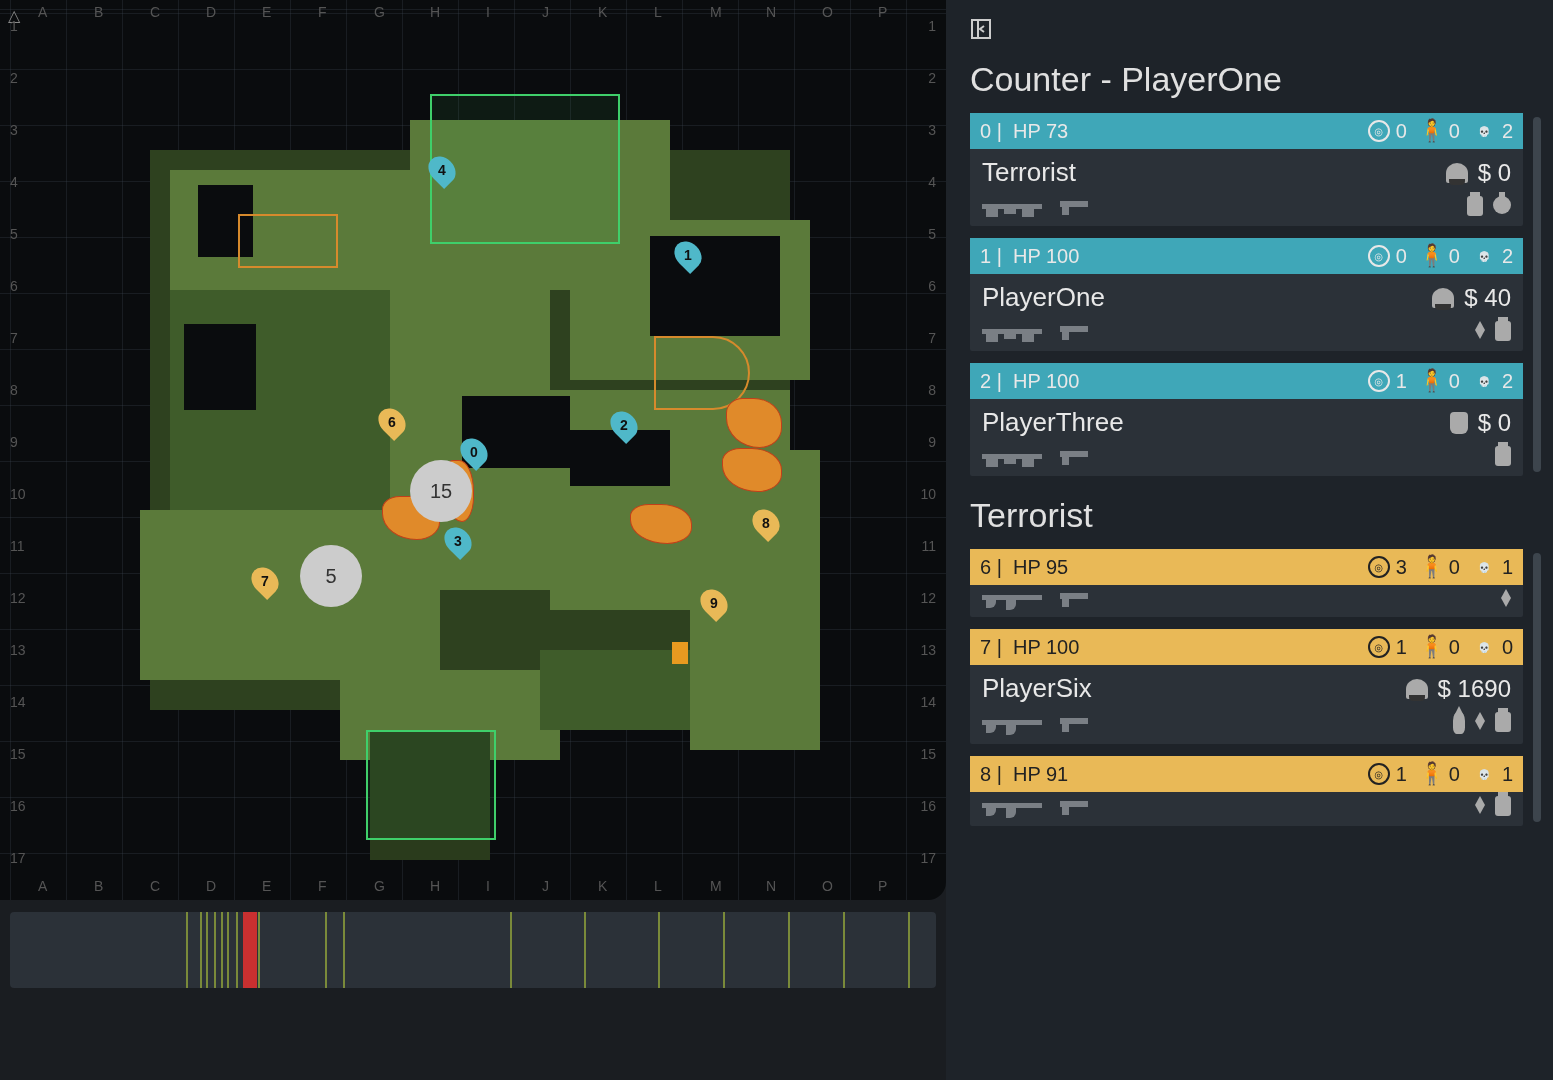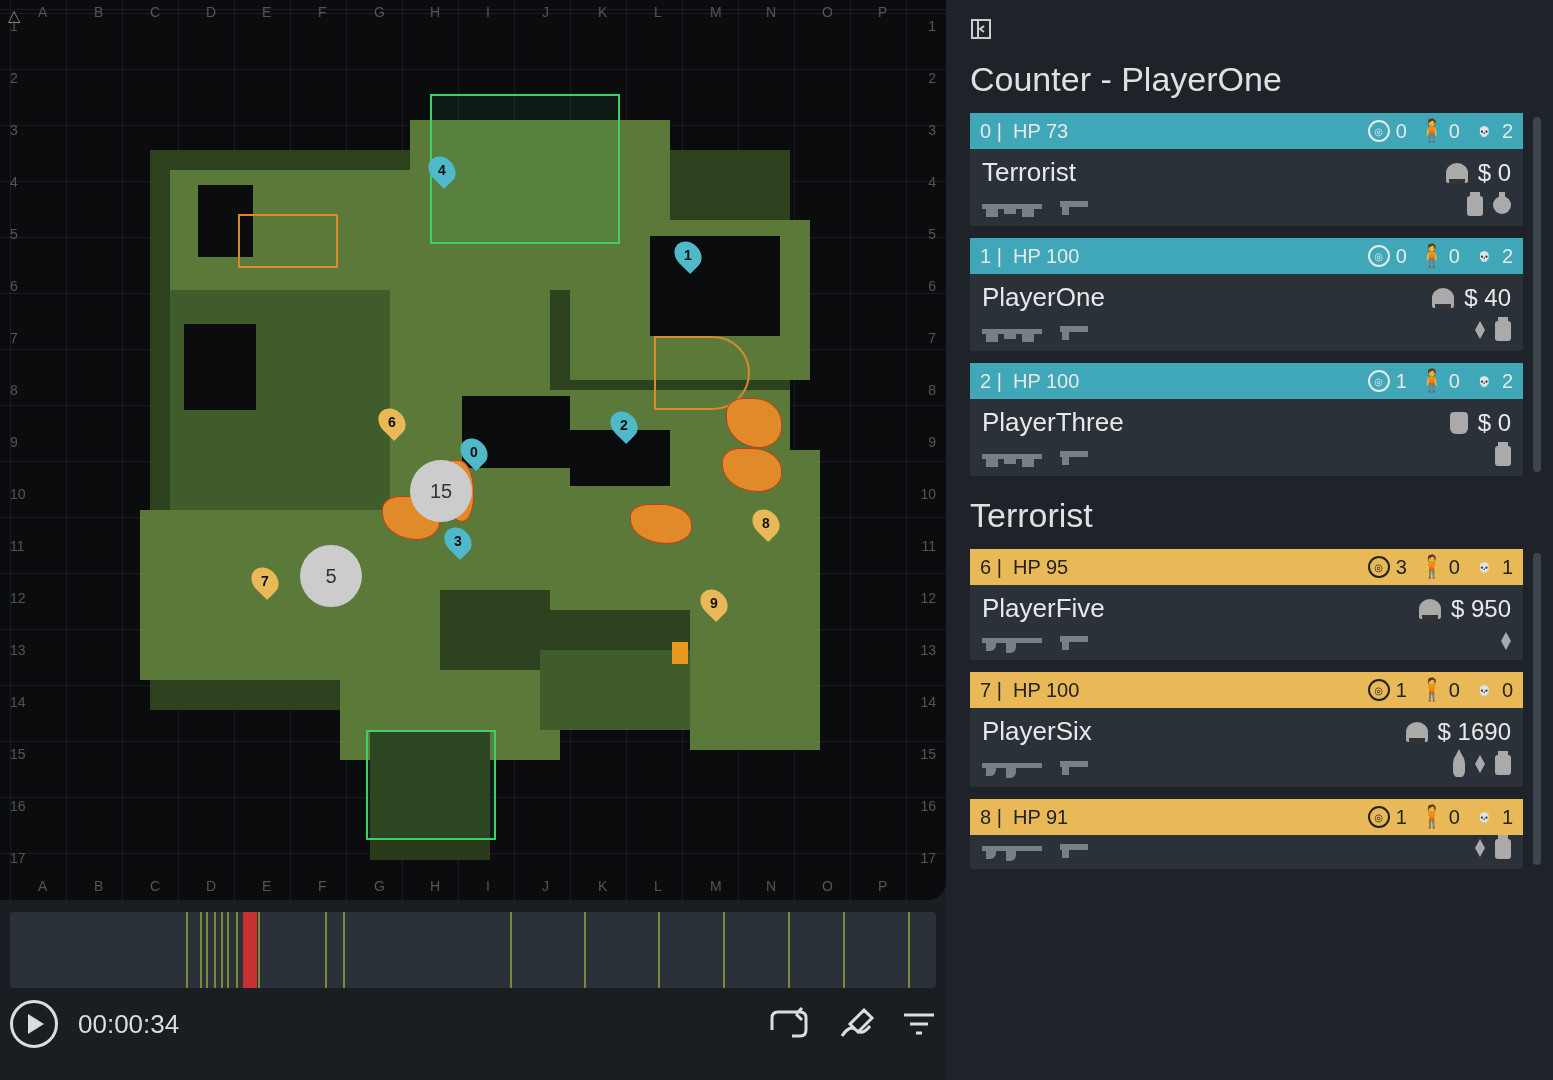--- a/index.html
+++ b/index.html
@@ -355,41 +355,20 @@
         <div class="tl-evt" style="left:62%"></div>
         <div class="tl-evt" style="left:70%"></div>
         <div class="tl-evt" style="left:77%"></div>
         <div class="tl-evt" style="left:84%"></div>
         <div class="tl-evt" style="left:90%"></div>
         <div class="tl-evt" style="left:97%"></div>
         <div class="tl-cursor" style="left:25.2%"></div>
       </div>
   </div>
 
-  <div class="playbar">
-    <div class="play-btn"></div>
-    <div class="timecode">00:00:34</div>
-    <div class="playbar-icons">
-      <div class="icon-btn">
-        <svg width="44" height="36" viewBox="0 0 44 36">
-            <path d="M6 24 V12 Q6 6 12 6 H34 Q40 6 40 12 V24 Q40 30 34 30 H26 M30 8 L36 2 M30 8 L36 14"></path>
-          </svg>
-      </div>
-      <div class="icon-btn">
-        <svg width="40" height="40" viewBox="0 0 40 40">
-            <path d="M6 32 Q14 20 20 26 Q26 32 34 22 M28 6 L36 14 L22 28 L14 20 Z"></path>
-          </svg>
-      </div>
-      <div class="icon-btn">
-        <svg width="34" height="30" viewBox="0 0 34 30">
-            <path d="M2 6 H32 M8 15 H26 M14 24 H20"></path>
-          </svg>
-      </div>
-    </div>
-  </div>
 </div>
 
 <div class="right-panel">
   <div class="collapse-btn">
     <svg width="22" height="22" viewBox="0 0 22 22" stroke="#ccc" fill="none" stroke-width="2">
       <rect x="2" y="2" width="18" height="18"></rect>
         <path d="M8 2 V20 M14 8 L10 11 L14 14"></path>
     </svg>
   </div>
 
@@ -510,27 +489,20 @@
               <span>3</span>
             </span>
       <span class="stat">
               <span class="stat-ico person">🧍</span>
               <span>0</span>
             </span>
       <span class="stat">
               <span class="stat-ico skull">💀</span>
               <span>1</span>
             </span>
-    </div>
-    <div class="pc-name-row">
-      <span>PlayerFive</span>
-      <span class="defend-ico">
-              <div class="ico-helmet"></div>
-            </span>
-      <span class="money">$ 950</span>
     </div>
     <div class="pc-wpn-row">
       <div class="ak"></div>
       <div class="pistol"></div>
       <div class="util-row">
               <div class="ico-flash"></div>
             </div>
     </div>
   </div>
   <div class="player-card">

